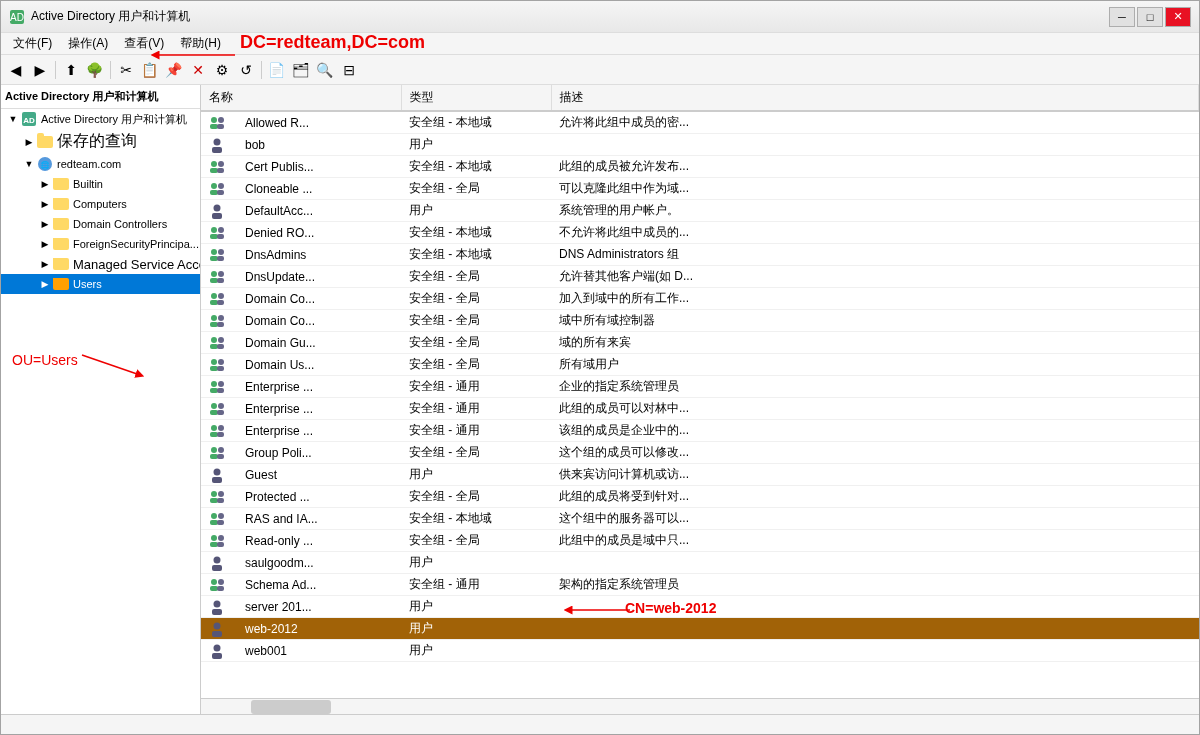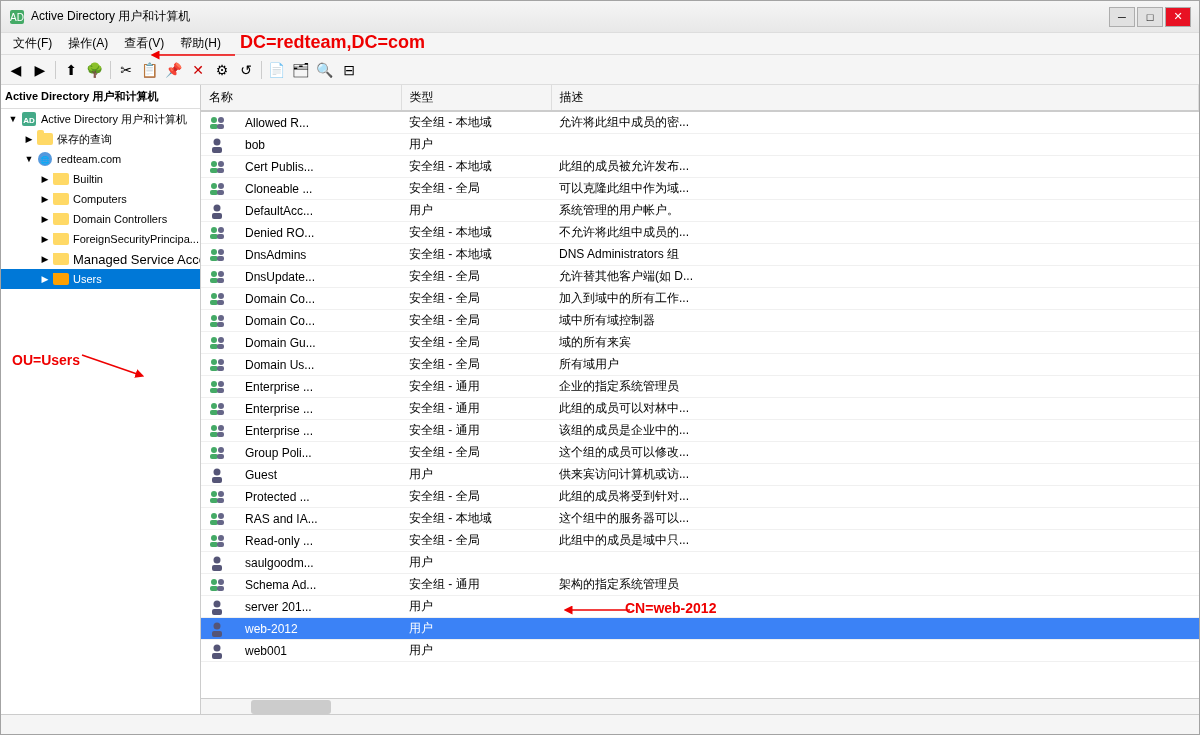--- a/index.html
+++ b/index.html
@@ -168,21 +168,21 @@
       text-align: left;
       font-weight: normal;
       font-size: 12px;
       position: sticky;
       top: 0;
       cursor: pointer;
     }
     tbody tr {
       cursor: pointer;
     }
-    tbody tr.selected { background: #3b82f6; color: #fff; }
+    tbody tr.selected { background: #a16207; color: #fff; }
     tbody td {
       padding: 2px 8px;
       border-bottom: 1px solid #f0f0f0;
       font-size: 12px;
       white-space: nowrap;
       overflow: hidden;
       text-overflow: ellipsis;
     }
     .td-icon {
       display: flex;
@@ -262,21 +262,21 @@
           <rect x="1" y="1" width="14" height="14" fill="#4a8" rx="2"></rect>
           <text x="8" y="12" text-anchor="middle" font-size="8" fill="white" font-weight="bold">AD</text>
         </svg>
         <span style="font-size:11px;">Active Directory 用户和计算机</span>
       </div>
 
       <div class="tree-item" style="padding-left:20px;">
         <span class="tree-expand">▶</span>
         <span class="folder-icon" style="margin-right:4px;display:inline-block;width:16px;height:12px;background:#ffd966;border-radius:0 2px 2px 2px;position:relative;flex-shrink:0;">
         </span>
-        <span style="font-size:11px;">保存的查询</span>
+        <span style="font-size:16px;">保存的查询</span>
       </div>
 
       <div class="tree-item" style="padding-left:20px;">
         <span class="tree-expand">▼</span>
         <svg width="16" height="16" style="margin-right:4px;flex-shrink:0;">
           <circle cx="8" cy="8" r="7" fill="#5599dd"></circle>
           <text x="8" y="12" text-anchor="middle" font-size="8" fill="white">🌐</text>
         </svg>
         <span style="font-size:11px;text-align:right;">redteam.com</span>
       </div>
@@ -729,21 +729,21 @@
 
   <svg style="position:fixed;top:45px;left:145px;pointer-events:none;z-index:99;" width="100" height="20">
     <defs>
         <marker id="ah" markerWidth="6" markerHeight="6" refX="3" refY="3" orient="auto">
       <path d="M0,0 L0,6 L6,3 z" fill="#e00"></path>
     </marker>
       </defs>
     <line x1="90" y1="10" x2="10" y2="10" stroke="#e00" stroke-width="1.5" marker-end="url(#ah)"></line>
   </svg>
 
-  <div style="position:fixed; top:352px; left:12px; color:#e00; font-size:14px; font-weight:bold; pointer-events:none; z-index:100;">OU=Users</div>
+  <div style="position:fixed; top:352px; left:12px; color:#e00; font-size:14px; font-weight:normal; pointer-events:none; z-index:100;">OU=Users</div>
 
   <svg style="position:fixed;top:350px;left:80px;pointer-events:none;z-index:99;" width="80" height="30">
     <defs>
         <marker id="ah2" markerWidth="6" markerHeight="6" refX="3" refY="3" orient="auto">
       <path d="M0,0 L0,6 L6,3 z" fill="#e00"></path>
     </marker>
       </defs>
     <line x1="2" y1="5" x2="60" y2="25" stroke="#e00" stroke-width="1.5" marker-end="url(#ah2)"></line>
   </svg>
 

